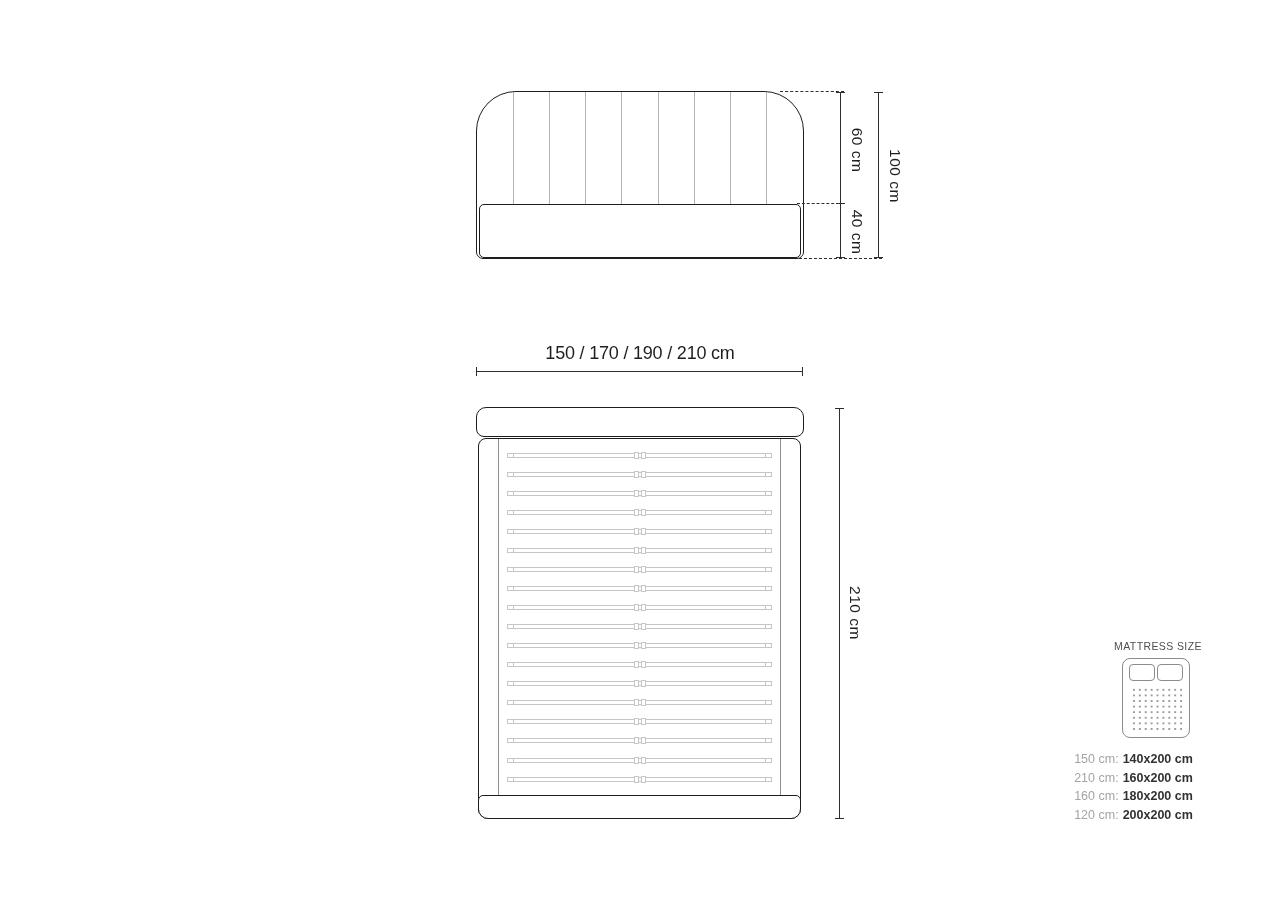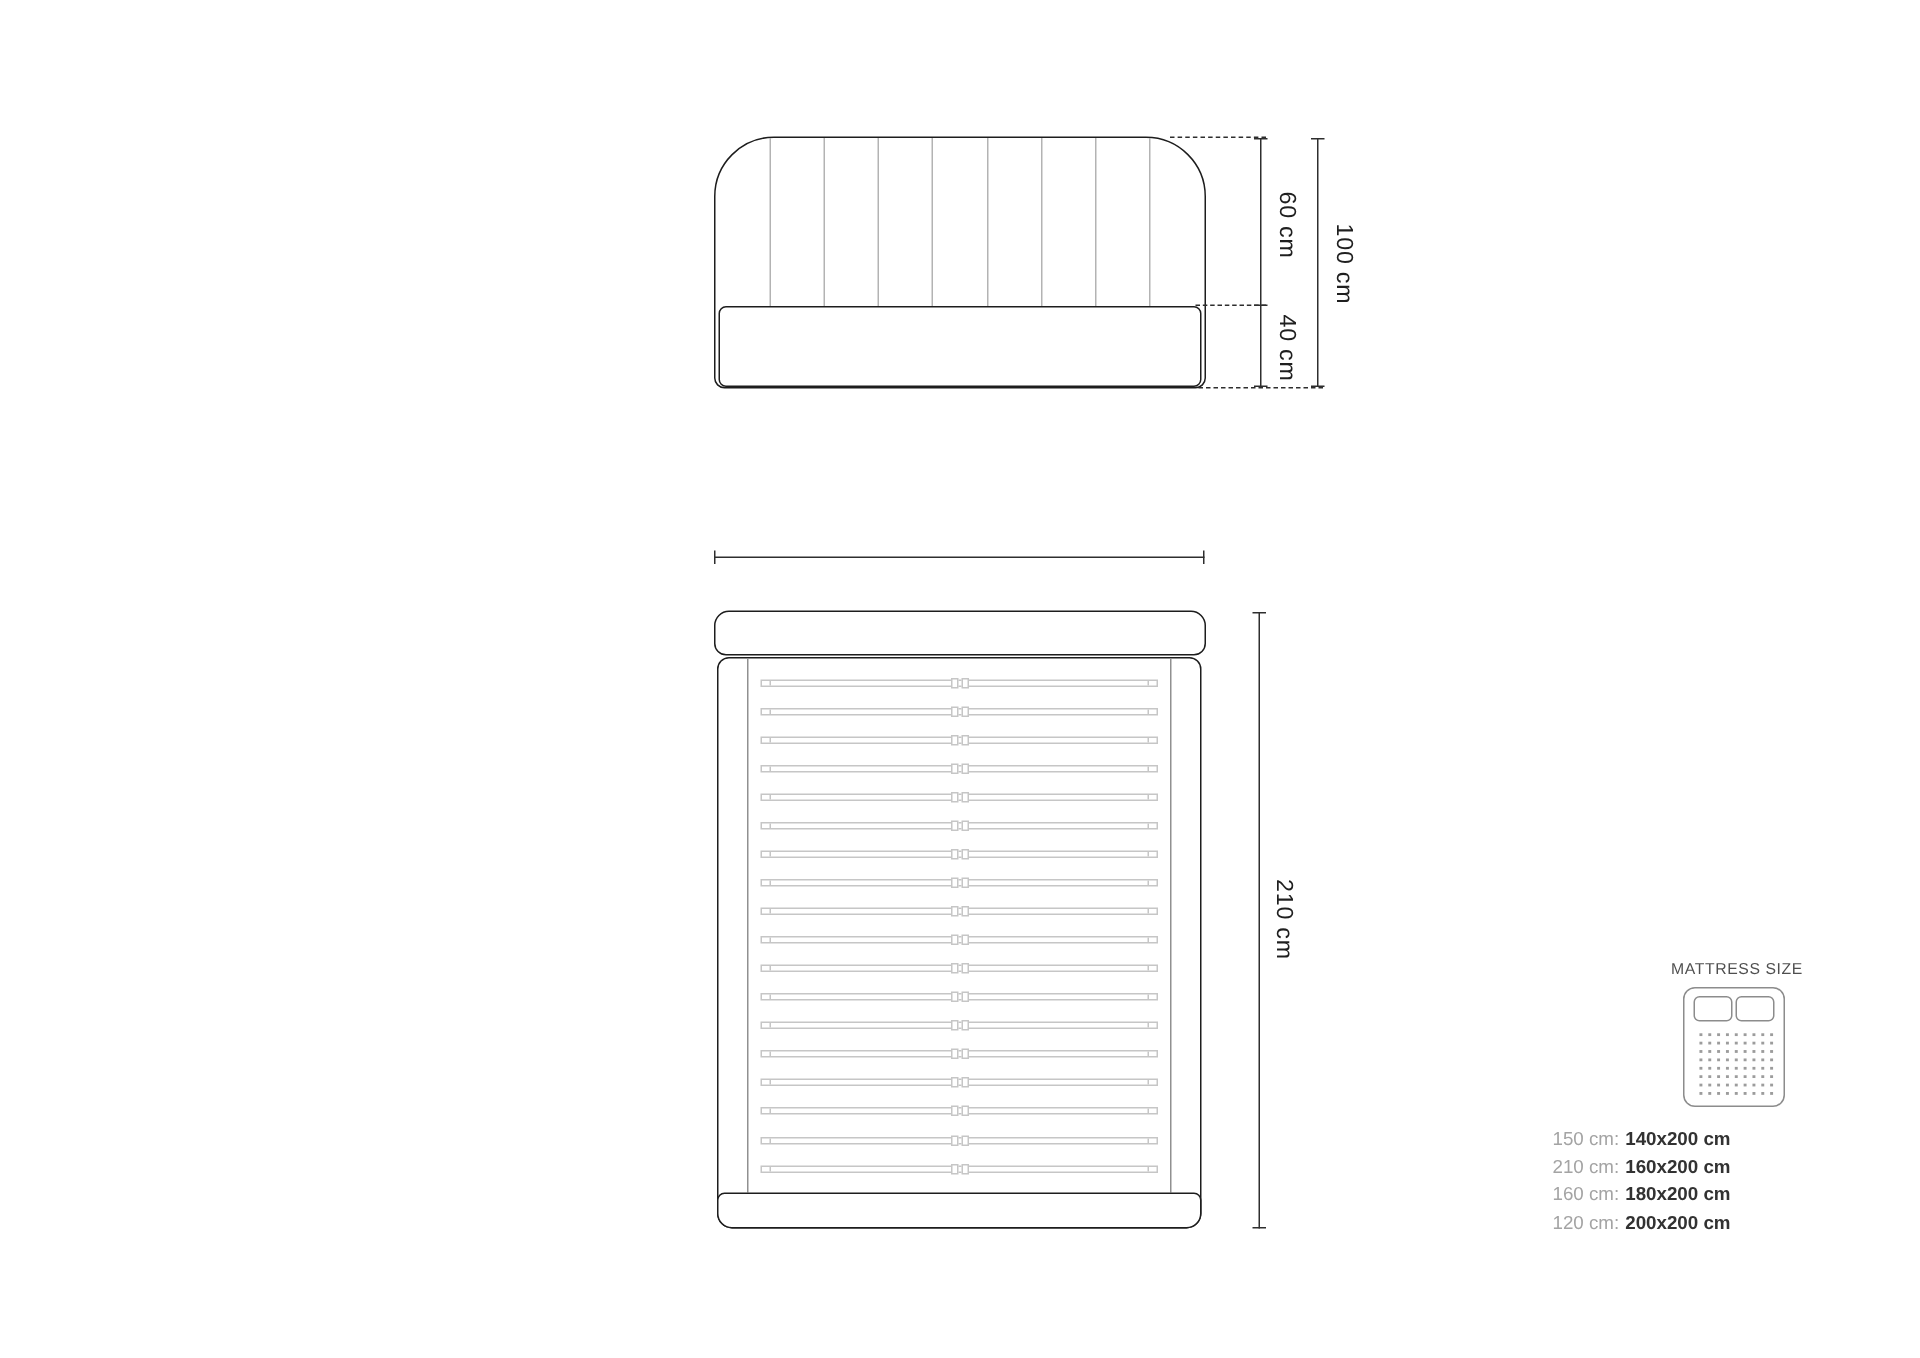--- a/index.html
+++ b/index.html
@@ -101,21 +101,21 @@
   .pillow {
     position:absolute; top:5px; width:26px; height:17px;
     border:1.2px solid var(--icon-gray,#8c8c8c); border-radius:4px; background:#fff;
   }
   .pillow-left { left:6px; } .pillow-right { right:6px; }
   .ms-dots {
     position:absolute; left:7px; right:6px; top:27px; bottom:6px;
     background-image:radial-gradient(circle, var(--dot-gray,#9c9c9c) 0.9px, transparent 1.05px);
     background-size:5.9px 5.6px; background-position:1px 1px;
   }
-  .size-rows { position:absolute; left:1035px; top:750px; width:153px; text-align:left; }
+  .size-rows { position:absolute; left:1057px; top:750px; width:153px; text-align:center; }
   .size-row { line-height:18.6px; font-size:12.5px; white-space:nowrap; }
   .size-prefix { color:var(--size-prefix-gray,#a4a4a4); }
   .size-value  { color:var(--size-value-dark,#323232); font-weight:bold; margin-left:4px; }
 </style>
 </head>
 <body>
 
 <div class="canvas">
 
   <div class="hb-outer">
@@ -136,20 +136,21 @@
   <div class="dash dash-mid"></div>
   <div class="dash dash-bottom"></div>
 
   <div class="vline dim-60"></div>
   <div class="vline dim-40 no-top"></div>
   <div class="vline dim-100"></div>
   <div class="vtext lab-60">60 cm</div>
   <div class="vtext lab-40">40 cm</div>
   <div class="vtext lab-100">100 cm</div>
 
+  <div class="width-label">150 / 170 / 190 / 210 cm</div>
   <div class="hline"></div>
 
   <div class="plan-headbar"></div>
   <div class="plan-frame">
     <div class="rail rail-left"></div>
     <div class="rail rail-right"></div>
     <div class="slats" id="slats">
         <div class="slat" style="top: 13.5px;">
           <i class="clip c1"></i>
           <i class="clip c2"></i>

